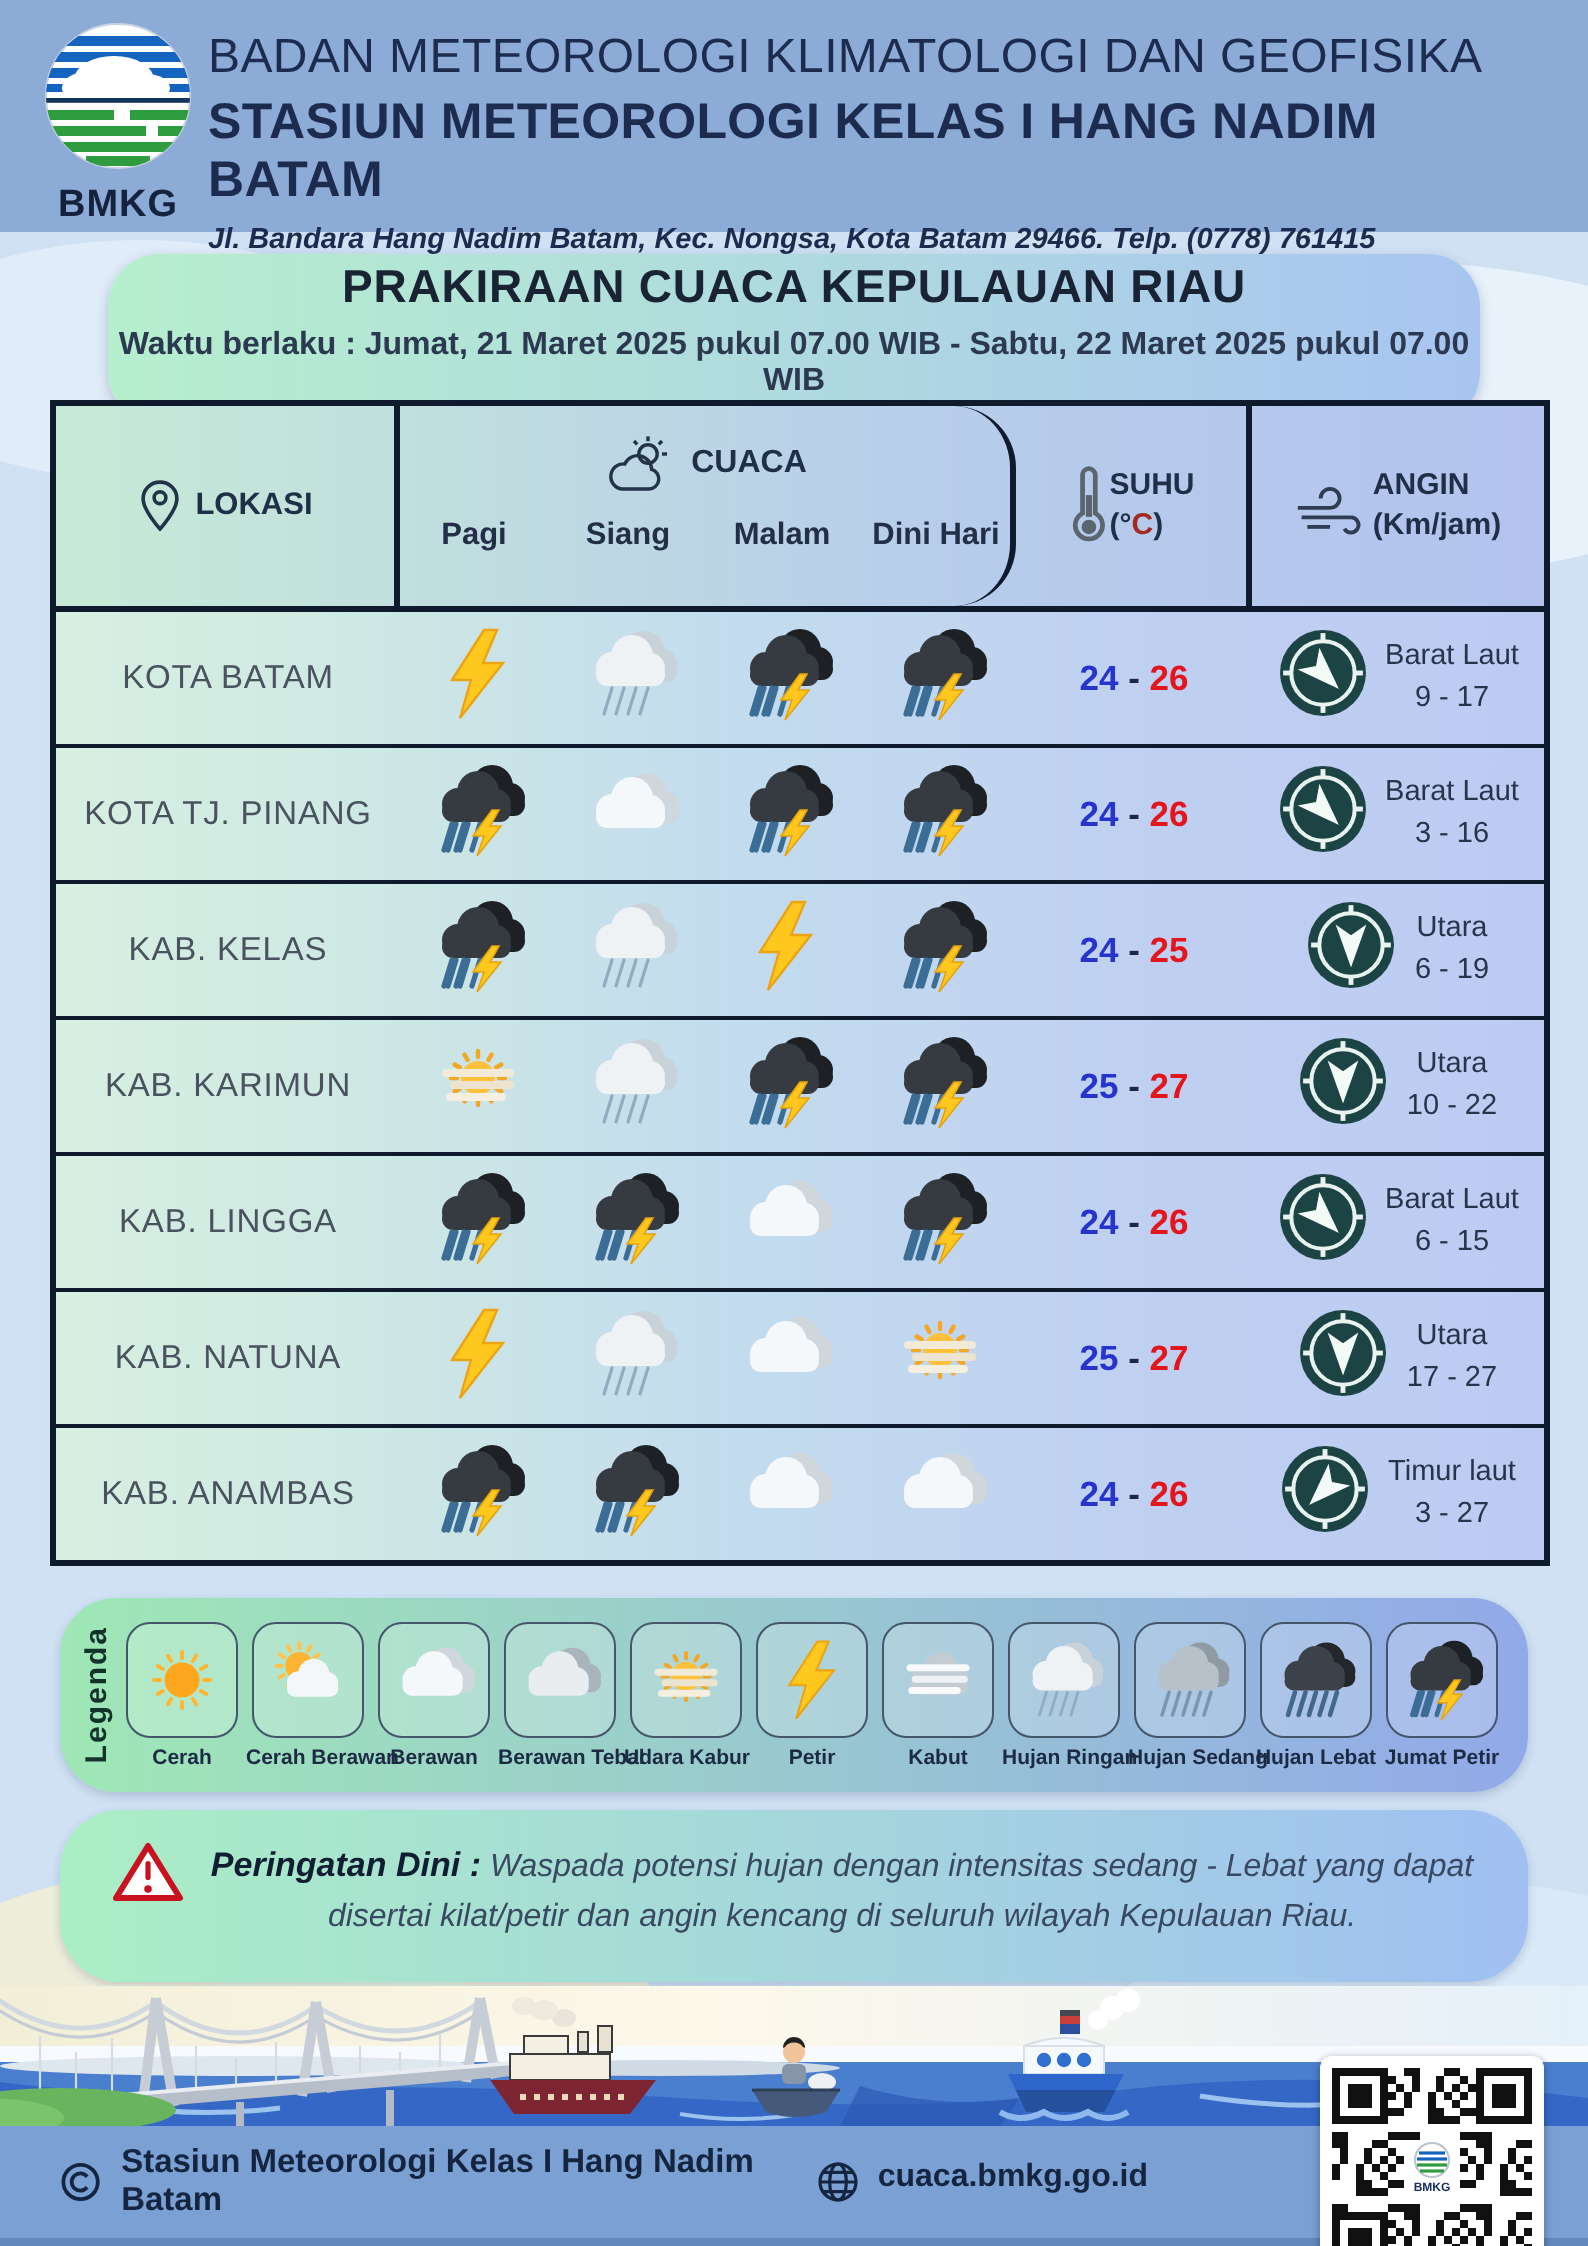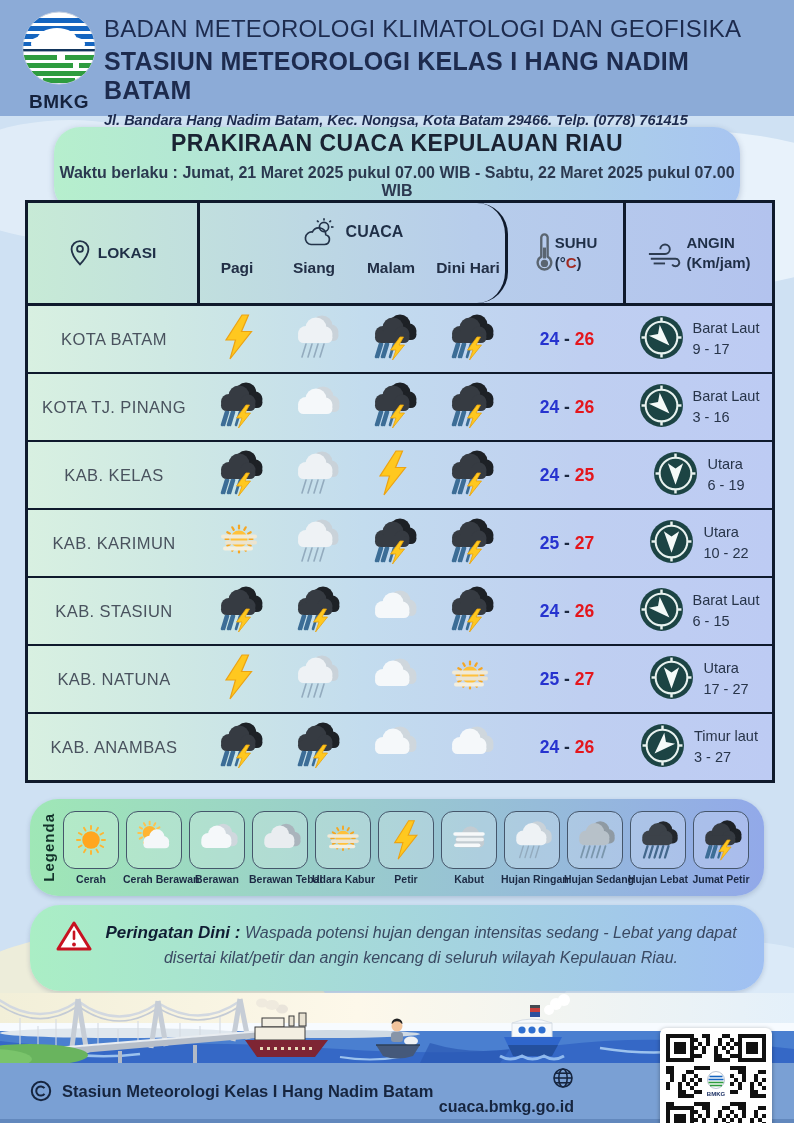--- a/index.html
+++ b/index.html
@@ -44,21 +44,21 @@
   .hstack{display:flex;flex-direction:column;line-height:1.35;font-size:15px;font-weight:600;}
   .unit-c{color:#a32a20;font-weight:700;}
   .trow{display:grid;grid-template-columns:172px 77px 77px 77px 77px 118px 1fr;height:66px;
         border-top:2.5px solid #0f1a2c;align-items:center;justify-items:center;}
   .trow:first-child{border-top:none;}
   .loc{font-size:16.5px;color:#49525e;letter-spacing:.4px;}
   .temp{font-size:17.5px;font-weight:bold;color:#1c2940;white-space:nowrap;}
   .temp .mn{color:#2633cf;}
   .temp .mx{color:#e4161c;}
   .windcell{display:flex;align-items:center;gap:9px;}
-  .windtext{font-size:14.5px;color:#273449;text-align:left;line-height:1.45;font-weight:500;}
+  .windtext{font-size:14.5px;color:#273449;text-align:center;line-height:1.45;font-weight:500;}
 
   
   .legendbar{position:absolute;left:30px;top:799px;width:734px;height:97px;border-radius:28px;
              background:linear-gradient(90deg,#9fe7b6,#92a9e9);display:flex;align-items:center;
              padding:0 12px 0 10px;box-sizing:border-box;box-shadow:0 2px 5px rgba(40,60,100,.2);}
   .legtitle{writing-mode:vertical-rl;transform:rotate(180deg);font-weight:800;font-size:15px;
             color:#13322a;letter-spacing:1px;margin-right:3px;}
   .legitems{display:flex;flex:1;justify-content:space-between;align-items:flex-start;}
   .legitem{width:62px;text-align:center;}
   .legbox{width:54px;height:56px;margin:0 auto;border:1.6px solid #45566b;border-radius:12px;
@@ -71,21 +71,21 @@
            padding:15px 24px 0 26px;box-shadow:0 2px 5px rgba(40,60,100,.2);}
   .warnrow{display:flex;gap:10px;align-items:flex-start;}
   .warntext{flex:1;font-style:italic;font-size:16px;color:#3a4962;text-align:center;line-height:1.55;}
   .warnlabel{font-weight:800;color:#101d33;font-size:17px;}
 
   
   .scene{position:absolute;left:0;top:993px;width:794px;height:70px;}
   .bottombar{position:absolute;left:0;top:1063px;width:794px;height:60px;background:#7aa0d4;
              display:flex;align-items:center;color:#16253f;border-bottom:4px solid #6288bd;box-sizing:border-box;}
   .copy{margin-left:30px;display:flex;align-items:center;gap:10px;font-size:16.5px;font-weight:600;}
-  .site{margin-left:auto;margin-right:220px;display:flex;align-items:flex-end;gap:9px;font-size:16px;font-weight:600;flex-direction:column;}
+  .site{margin-left:auto;margin-right:220px;display:flex;align-items:flex-start;gap:9px;font-size:16px;font-weight:600;}
   .qr{position:absolute;left:660px;top:1028px;width:112px;height:112px;background:#fff;border-radius:6px;
       padding:6px;box-sizing:border-box;box-shadow:0 1px 4px rgba(0,0,0,.35);}
 </style>
 </head>
 <body>
 
 <div class="page">
   <div class="blob b5"></div>
   <div class="blob b1"></div>
   <div class="blob b2"></div>
@@ -542,21 +542,21 @@
                 </g>
                 <g transform="translate(22,22) rotate(180)">
                   <polygon points="0,-11 7.5,10 0,4.8 -7.5,10" fill="#F4FAF8"></polygon>
                 </g>
               </svg></span>
       <span class="windtext">Utara<br>10 - 22</span>
     </div>
   </div>
 
   <div class="trow">
-    <div class="loc">KAB. STASIUN</div>
+    <div class="loc">KAB. LINGGA</div>
     <div class="wx" title="Hujan Petir"><svg width="48" height="48" viewBox="0 0 48 48">
               <g transform="translate(6,-3) scale(1)" fill="#1d2126">
                 <circle cx="15" cy="21" r="8"></circle>
                 <circle cx="25" cy="15" r="10.5"></circle>
                 <circle cx="34" cy="21" r="7.5"></circle>
                 <rect x="7" y="19" width="34.5" height="11" rx="5.5"></rect>
               </g>
               <line x1="13" y1="31" x2="9" y2="44" stroke="#3c6d96" stroke-width="2.6" stroke-linecap="round"></line>
               <line x1="19" y1="31" x2="15" y2="44" stroke="#3c6d96" stroke-width="2.6" stroke-linecap="round"></line>
               <line x1="25" y1="31" x2="21" y2="44" stroke="#3c6d96" stroke-width="2.6" stroke-linecap="round"></line>

